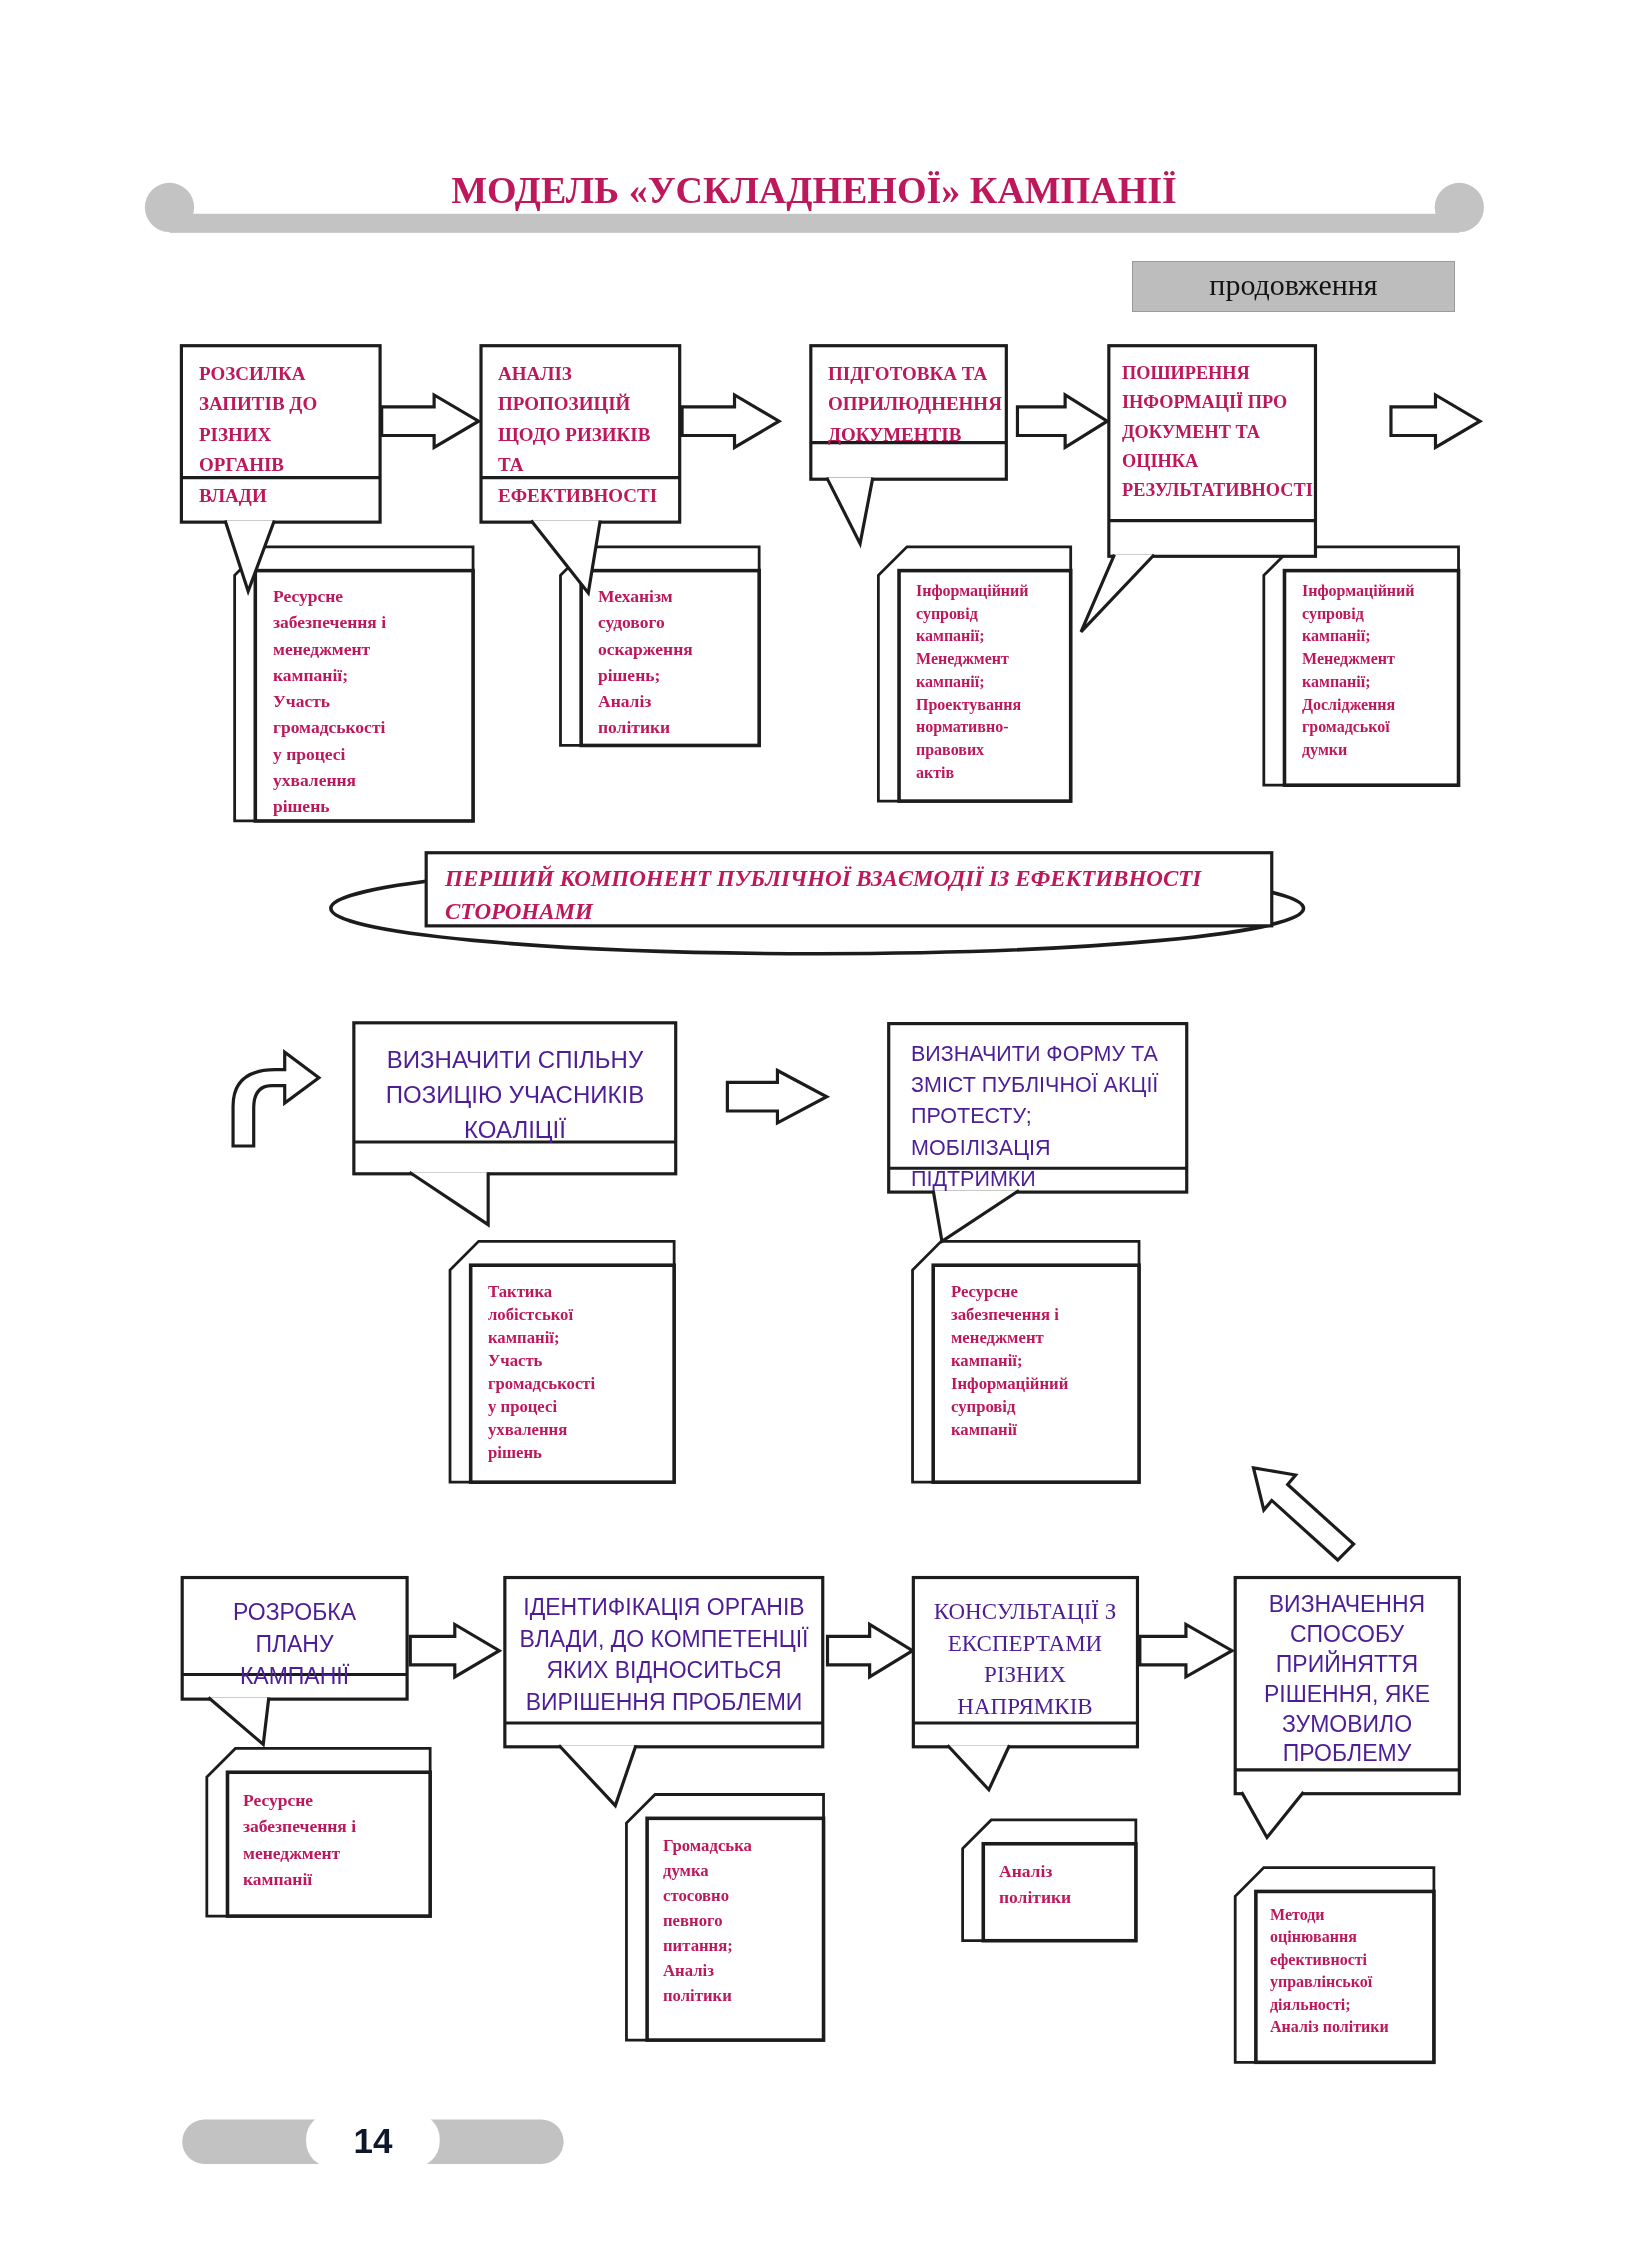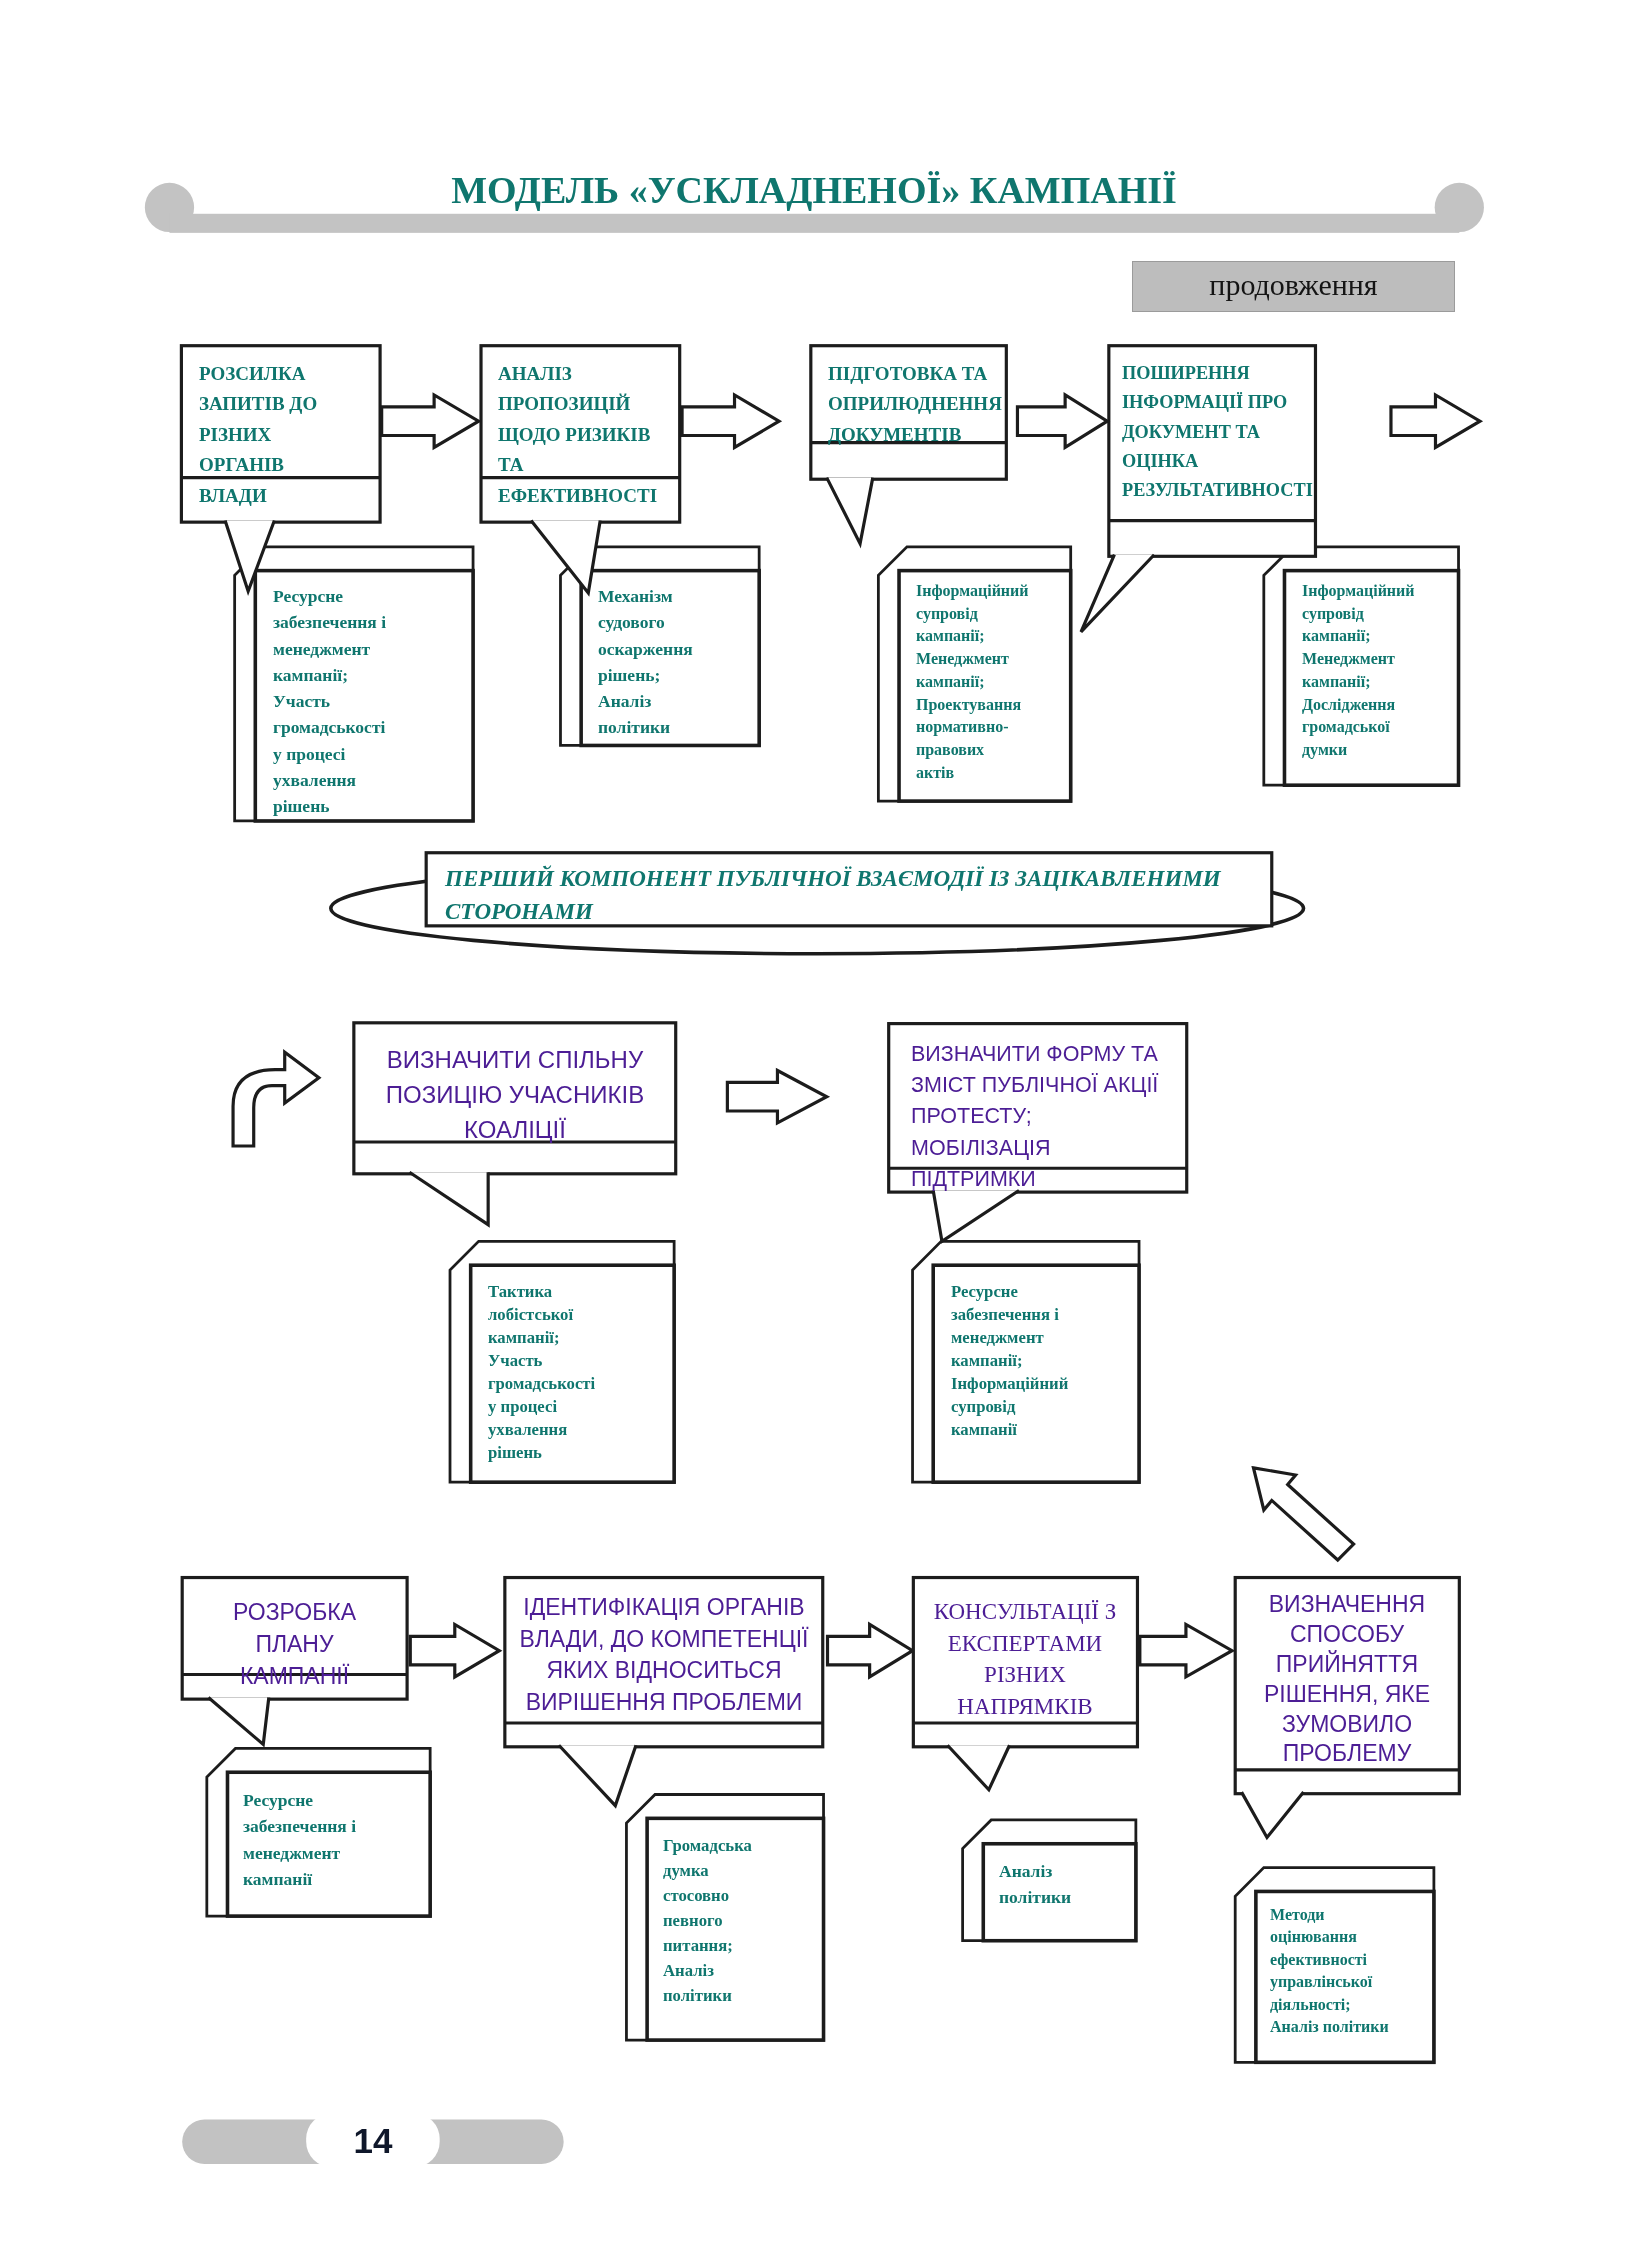--- a/index.html
+++ b/index.html
@@ -1,18 +1,18 @@
 <!DOCTYPE html>
 <html style="font-size:12.7px"><head>
 <meta charset="utf-8">
 <style>
   html,body{margin:0;padding:0;background:#ffffff;}
   .page{position:relative;width:1628px;height:2261px;background:#ffffff;overflow:hidden;}
   .layer{position:absolute;left:0;top:0;}
-  .t{position:absolute;white-space:pre-line;color:#0f766e;}
+  .t{position:absolute;white-space:pre-line;color:#be185d;}
   .serif{font-family:"Liberation Serif","DejaVu Serif",serif;font-weight:bold;}
   .serifR{font-family:"Liberation Serif","DejaVu Serif",serif;font-weight:normal;}
   .sans{font-family:"Liberation Sans","DejaVu Sans",sans-serif;font-weight:400;color:#4c1d95;}
   .badge{position:absolute;left:1132px;top:261px;width:323px;height:51px;background:#bdbdbd;
          border:1.6px solid #9b9b9b;box-sizing:border-box;text-align:center;line-height:46px;font-size:30px;}
   .pagenum{position:absolute;left:306px;top:2115px;width:134px;height:51px;text-align:center;line-height:51px;
            font-size:35px;font-family:"Liberation Sans","DejaVu Sans",sans-serif;font-weight:bold;color:#0f172a;}
 </style>
 </head>
 <body>
@@ -196,21 +196,21 @@
 актів</div>
   <div class="t serif" style="left:1302px;top:580px;width:151px;font-size:16px;line-height:1.42;">Інформаційний
 супровід
 кампанії;
 Менеджмент
 кампанії;
 Дослідження
 громадської
 думки</div>
 
-  <div class="t serif" style="left:445px;top:863px;width:803px;font-size:23px;line-height:1.42;font-style:italic;">ПЕРШИЙ КОМПОНЕНТ ПУБЛІЧНОЇ ВЗАЄМОДІЇ ІЗ ЗАЦІКАВЛЕНИМИ
+  <div class="t serif" style="left:445px;top:863px;width:803px;font-size:23px;line-height:1.42;font-style:italic;">ПЕРШИЙ КОМПОНЕНТ ПУБЛІЧНОЇ ВЗАЄМОДІЇ ІЗ ЕФЕКТИВНОСТІ
 СТОРОНАМИ</div>
 
   <div class="t sans" style="left:362px;top:1043px;width:306px;text-align:center;font-size:24px;line-height:1.45;">ВИЗНАЧИТИ СПІЛЬНУ
 ПОЗИЦІЮ УЧАСНИКІВ
 КОАЛІЦІЇ</div>
   <div class="t sans" style="left:911px;top:1039px;width:266px;font-size:21.5px;line-height:1.45;">ВИЗНАЧИТИ ФОРМУ ТА
 ЗМІСТ ПУБЛІЧНОЇ АКЦІЇ
 ПРОТЕСТУ;
 МОБІЛІЗАЦІЯ
 ПІДТРИМКИ</div>

